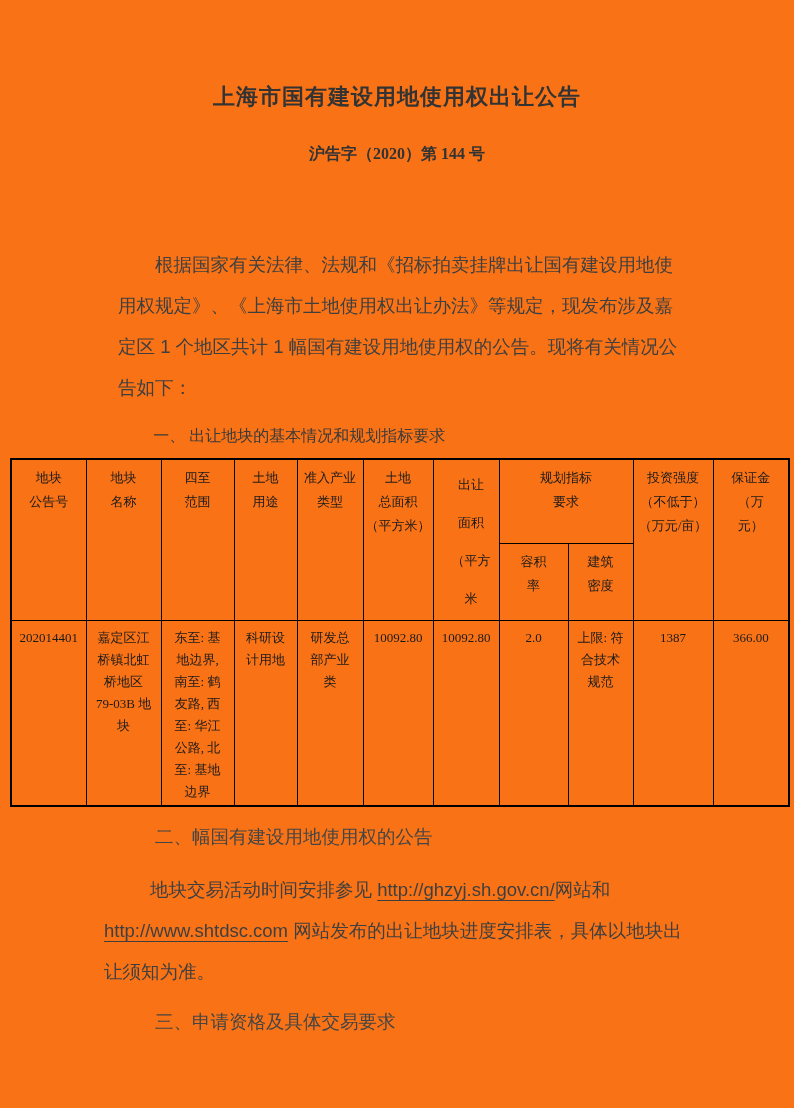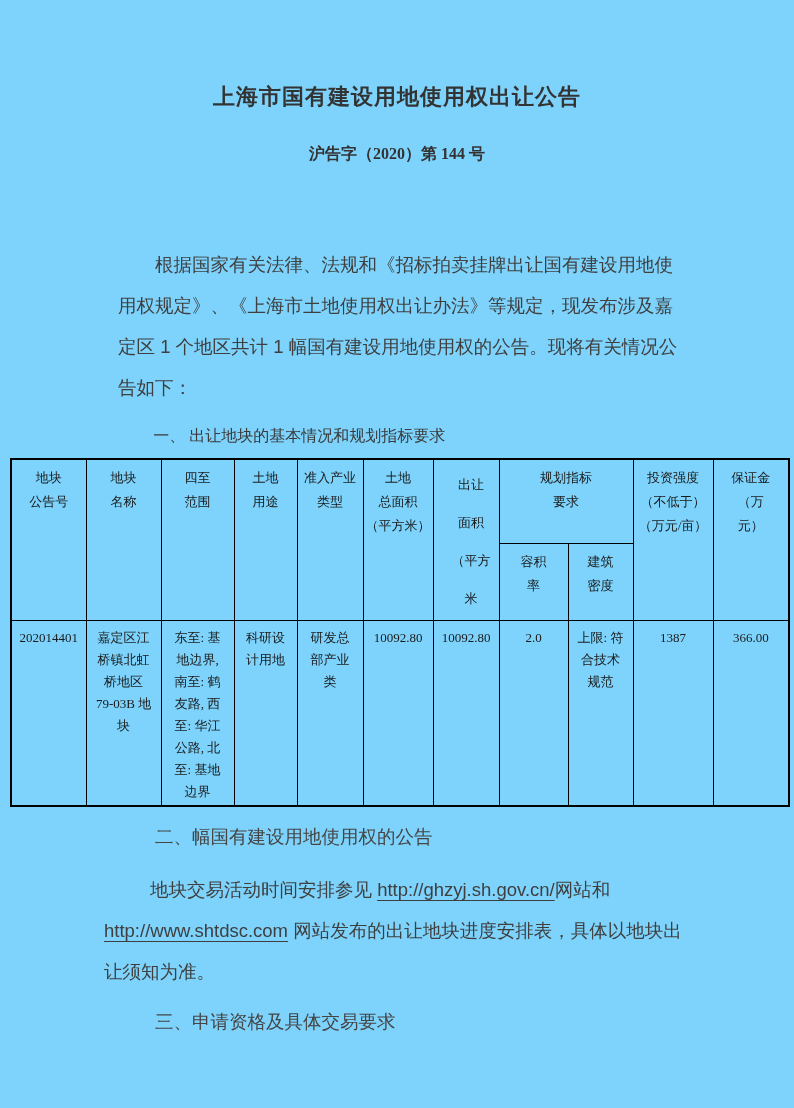--- a/index.html
+++ b/index.html
@@ -8,21 +8,21 @@
     width: 794px;
     height: 1108px;
     background: #ffffff;
     font-family: "Liberation Sans", sans-serif;
     color: #3d3d3d;
   }
   .page {
     position: relative;
     width: 794px;
     height: 1108px;
-    background: #7dd3fc;
+    background: #f97316;
     overflow: hidden;
   }
   .doc-title {
     margin: 84px 0 0 0;
     text-align: center;
     font-family: "Liberation Sans", sans-serif;
     font-size: 22px;
     font-weight: bold;
     color: #333333;
     letter-spacing: 1px;

